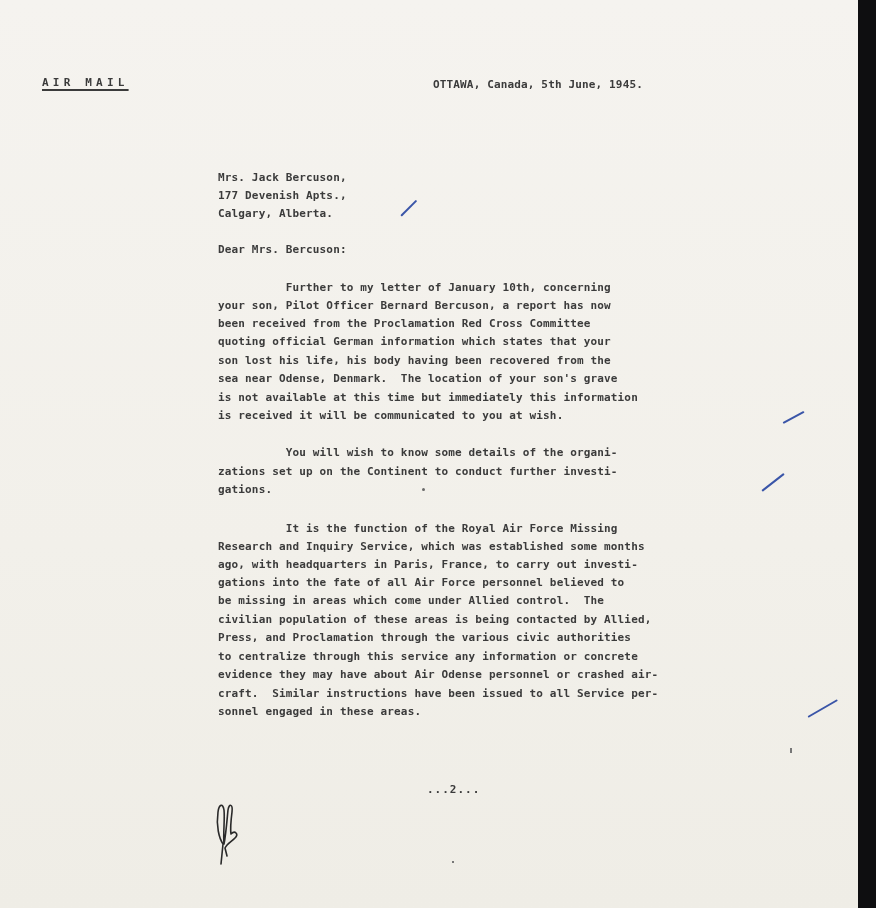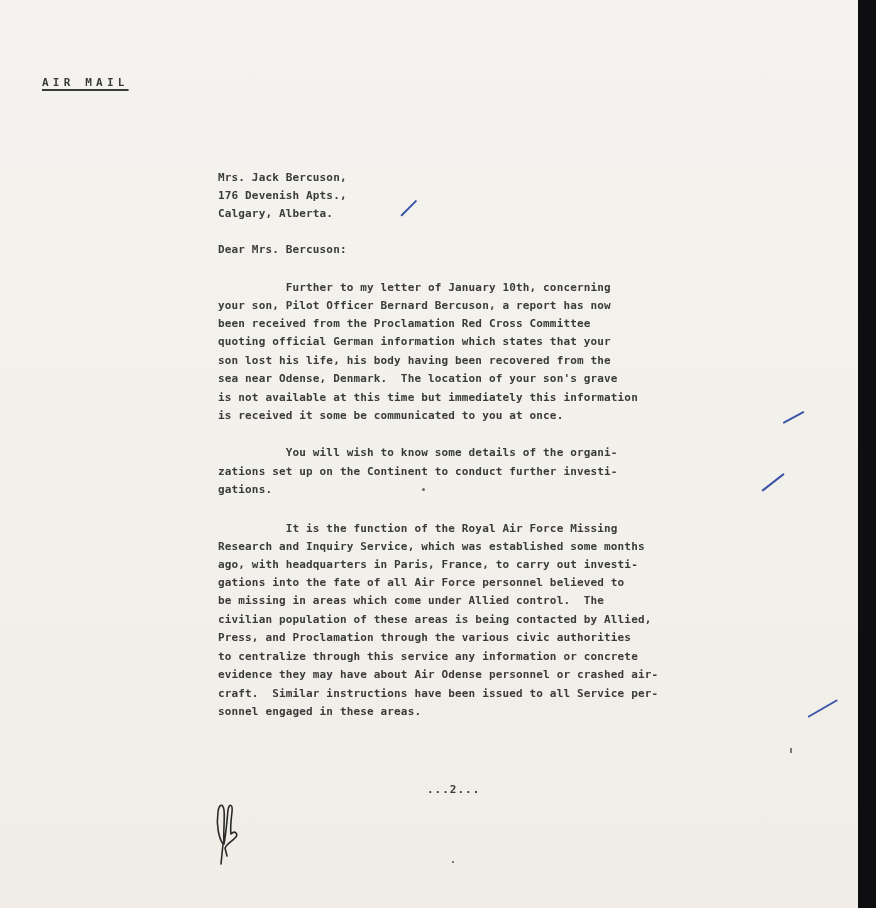--- a/index.html
+++ b/index.html
@@ -22,36 +22,37 @@
   .check { position:absolute; width:28px; height:2px; background:#3a55a8; transform-origin:left center; border-radius:1px; }
   .pagenum { left:427px; top:781px; letter-spacing:1px; }
   .initials { position:absolute; left:213px; top:798px; }
 </style>
 </head>
 <body>
 
 <div class="page">
 
   <div class="t airmail">AIR MAIL</div>
+  <div class="t dateline">OTTAWA, Canada, 5th June, 1945.</div>
 
   <div class="t addr" style="top:169px">Mrs. Jack Bercuson,</div>
-  <div class="t addr" style="top:187px">176 Devenish Apts.,</div>
+  <div class="t addr" style="top:187px">177 Devenish Apts.,</div>
   <div class="t addr" style="top:205px">Calgary, Alberta.</div>
 
   <div class="t addr" style="top:241px">Dear Mrs. Bercuson:</div>
 
   <div>
     <div class="t para" style="top:279px">          Further to my letter of January 10th, concerning</div>
     <div class="t para" style="top:297px">your son, Pilot Officer Bernard Bercuson, a report has now</div>
     <div class="t para" style="top:315px">been received from the Proclamation Red Cross Committee</div>
     <div class="t para" style="top:333px">quoting official German information which states that your</div>
     <div class="t para" style="top:352px">son lost his life, his body having been recovered from the</div>
     <div class="t para" style="top:370px">sea near Odense, Denmark.  The location of your son's grave</div>
     <div class="t para" style="top:389px">is not available at this time but immediately this information</div>
-    <div class="t para" style="top:407px">is received it some be communicated to you at once.</div>
+    <div class="t para" style="top:407px">is received it will be communicated to you at wish.</div>
   </div>
 
   <div>
     <div class="t para" style="top:444px">          You will wish to know some details of the organi-</div>
     <div class="t para" style="top:463px">zations set up on the Continent to conduct further investi-</div>
     <div class="t para" style="top:481px">gations.</div>
   </div>
 
   <div>
     <div class="t para" style="top:520px">          It is the function of the Royal Air Force Missing</div>

